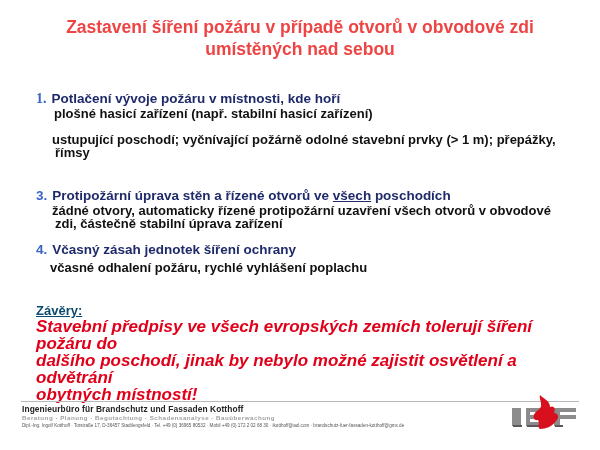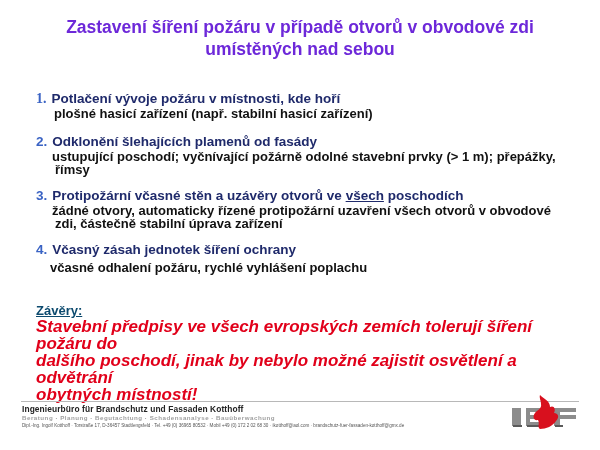--- a/index.html
+++ b/index.html
@@ -13,21 +13,21 @@
       position: relative;
       overflow: hidden;
       font-family: "Liberation Sans", sans-serif;
     }
     .title {
       position: absolute;
       left: 0;
       top: 16px;
       width: 600px;
       text-align: center;
-      color: #6d28d9;
+      color: #ef4444;
       font-weight: bold;
       font-size: 17.5px;
       line-height: 22px;
     }
     .title span { display: block; }
 
     .items {
       position: absolute;
       left: 36px;
       top: 90px;
@@ -143,32 +143,29 @@
 <div class="items">
 
   <div class="item item1">
     <div class="item-head">
       <span class="item-num serif">1.</span><span>Potlačení vývoje požáru v místnosti, kde hoří</span>
     </div>
     <div class="item-desc">plošné hasicí zařízení (např. stabilní hasicí zařízení)</div>
   </div>
 
   <div class="item item2">
-    <div class="item-head">
-      <span class="item-num">2.</span><span>Odklonění šlehajících plamenů od fasády</span>
-    </div>
     <div class="item-desc">
       <span>ustupující poschodí; vyčnívající požárně odolné stavební prvky (&gt; 1 m); přepážky,</span>
       <span class="cont">římsy</span>
     </div>
   </div>
 
   <div class="item item3">
     <div class="item-head">
-      <span class="item-num">3.</span><span>Protipožární včasné stěn a uzávěry otvorů ve </span><span class="u">všech</span><span> poschodích</span>
+      <span class="item-num">3.</span><span>Protipožární úprava stěn a řízené otvorů ve </span><span class="u">všech</span><span> poschodích</span>
     </div>
     <div class="item-desc">
       <span>žádné otvory, automaticky řízené protipožární uzavření všech otvorů v obvodové</span>
       <span class="cont">zdi, částečně stabilní úprava zařízení</span>
     </div>
   </div>
 
   <div class="item item4">
     <div class="item-head">
       <span class="item-num">4.</span><span>Včasný zásah jednotek šíření ochrany</span>

